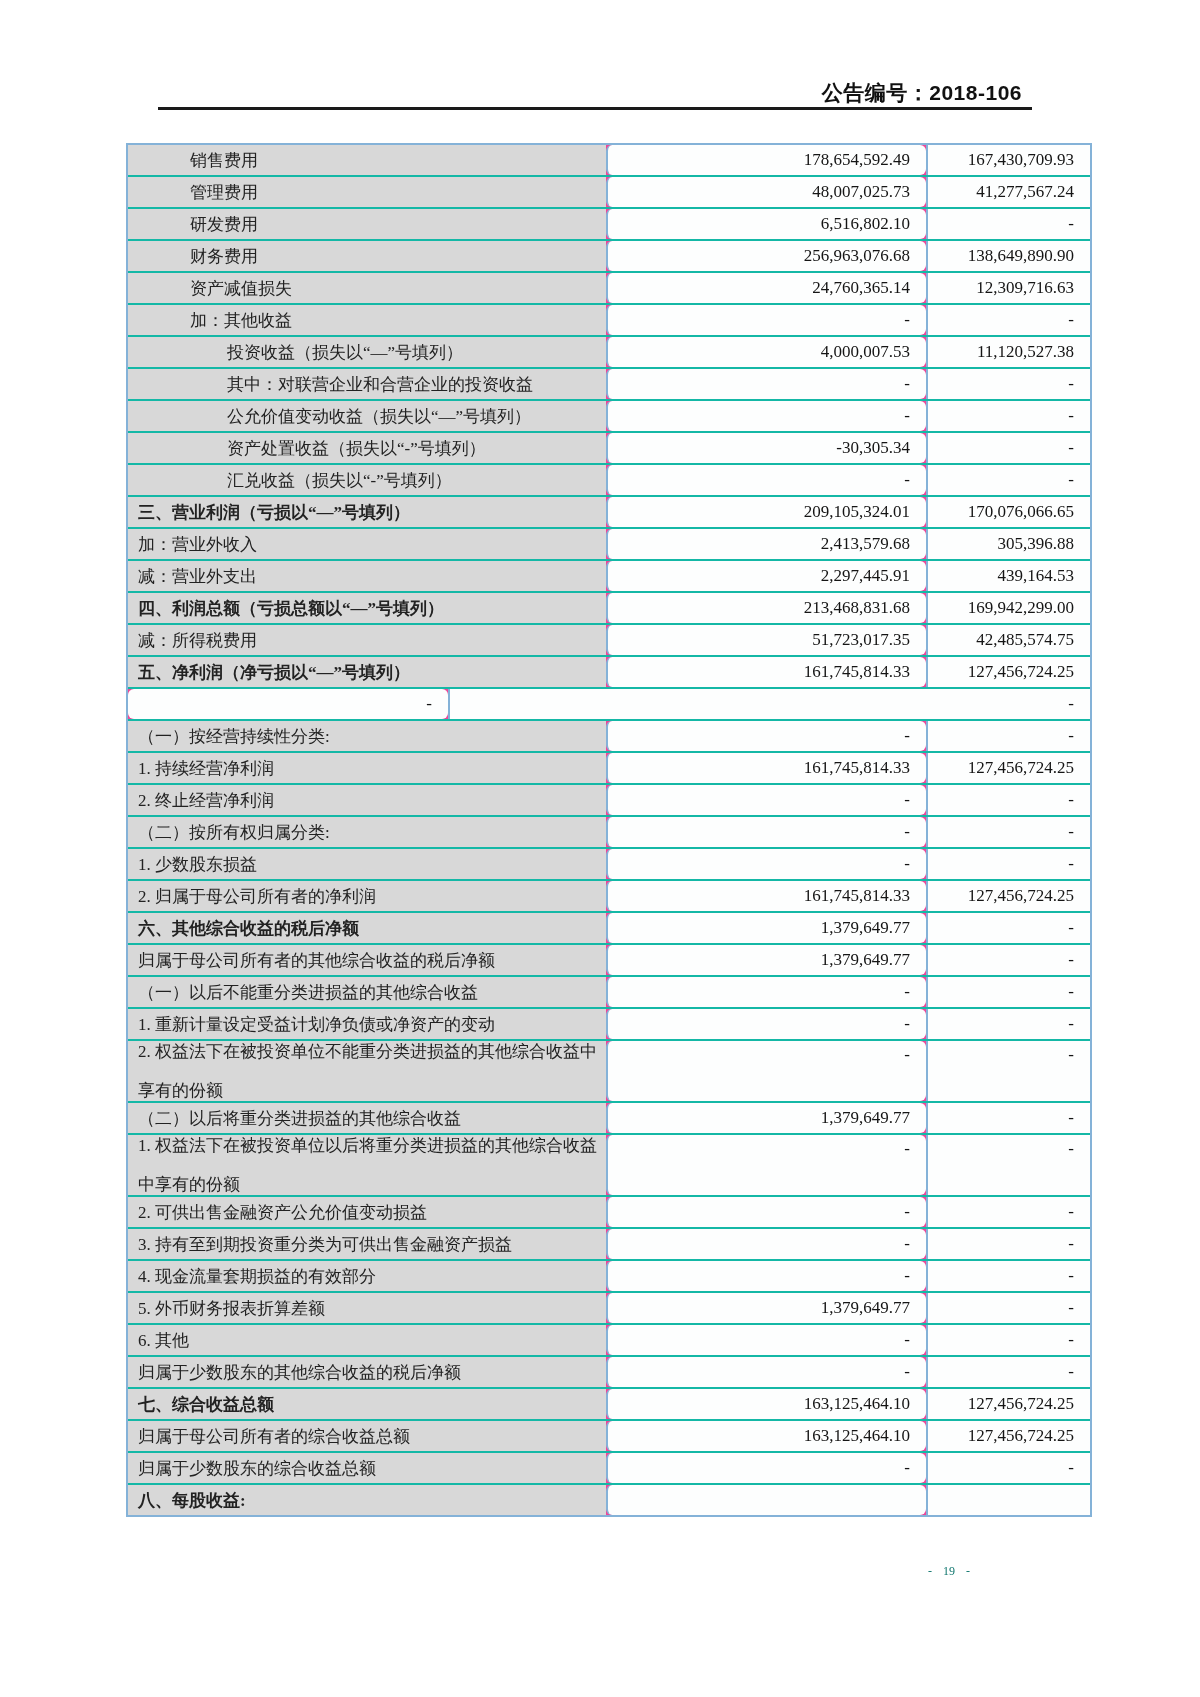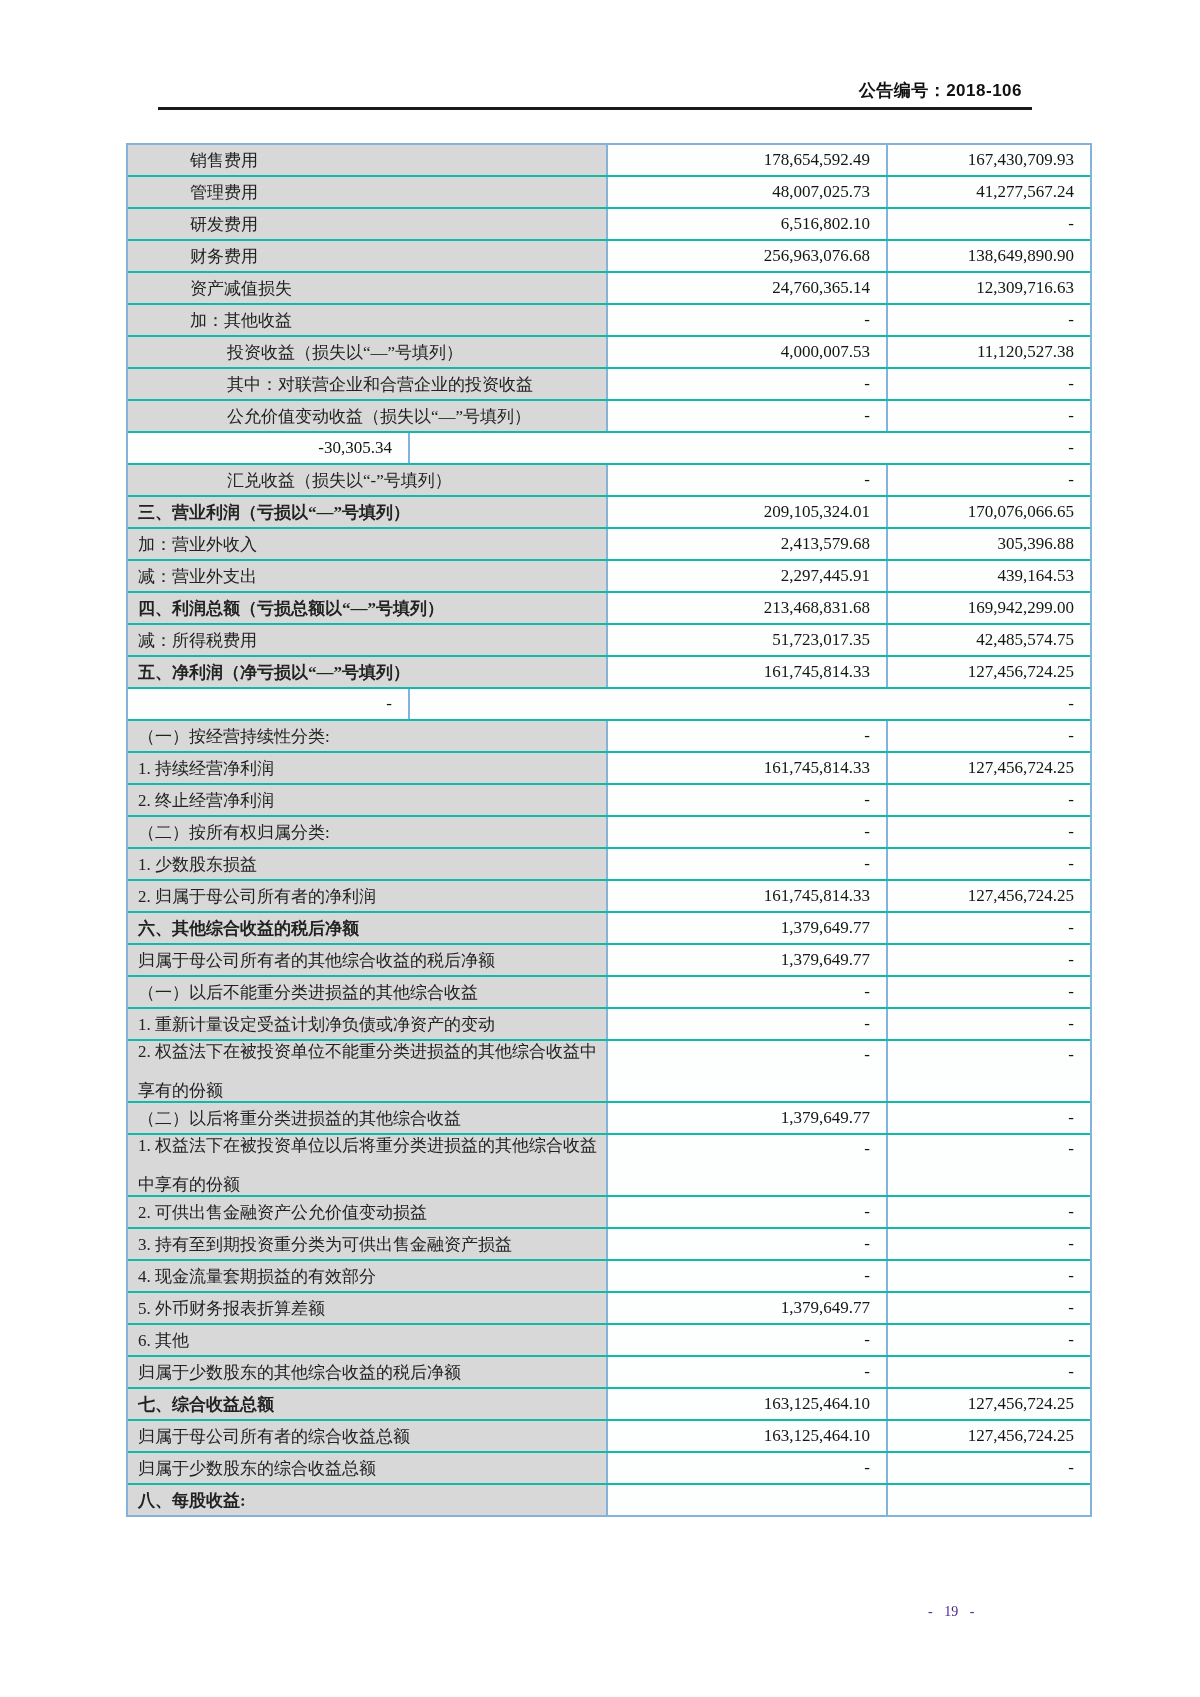--- a/index.html
+++ b/index.html
@@ -9,21 +9,21 @@
     position:relative;
     font-family:"Liberation Serif","DejaVu Serif",serif;
     color:#1c1c1c;
   }
   .header-text{
     position:absolute;
     top:79px;
     right:178px;
     font-family:"Liberation Sans","DejaVu Sans",sans-serif;
     font-weight:bold;
-    font-size:17px;
+    font-size:21px;
     color:#111;
     letter-spacing:.5px;
   }
   .header-rule{
     position:absolute;
     left:158px;
     top:107px;
     width:874px;
     border-top:3px solid #1a1a1a;
   }
@@ -62,32 +62,31 @@
   .ind1{padding-left:62px;}
   .ind2{padding-left:99px;}
   .num{
     justify-content:flex-end;
     text-align:right;
     font-size:17px;
     padding-right:16px;
     background:#fdfefe;
     color:#151515;
   }
-  .num.c1{width:280px;}
+  .num.c1{width:320px;border-radius:6px;}
   .num.c2{flex:1;}
   .two .num{align-items:flex-start;padding-top:4px;}
   .two .label{line-height:39px;}
   .page-number{
     position:absolute;
     top:1564px;
     left:928px;
-    font-size:14px;
+    font-size:12px;
     word-spacing:8px;
-    color:#4c1d95;
-    margin-top:40px;
+    color:#0f766e;
   }
 </style>
 </head>
 <body>
 
 <div class="header-text">公告编号：2018-106</div>
 
 <div class="header-rule"></div>
 
 <div class="income-table">
@@ -130,20 +129,21 @@
       <div class="td label ind2">其中：对联营企业和合营企业的投资收益</div>
       <div class="td num c1">-</div>
       <div class="td num c2">-</div>
     </div>
     <div class="tr">
       <div class="td label ind2">公允价值变动收益（损失以“—”号填列）</div>
       <div class="td num c1">-</div>
       <div class="td num c2">-</div>
     </div>
     <div class="tr">
+      <div class="td label ind2">资产处置收益（损失以“-”号填列）</div>
       <div class="td num c1">-30,305.34</div>
       <div class="td num c2">-</div>
     </div>
     <div class="tr">
       <div class="td label ind2">汇兑收益（损失以“-”号填列）</div>
       <div class="td num c1">-</div>
       <div class="td num c2">-</div>
     </div>
     <div class="tr">
       <div class="td label ind0 bold">三、营业利润（亏损以“—”号填列）</div>

